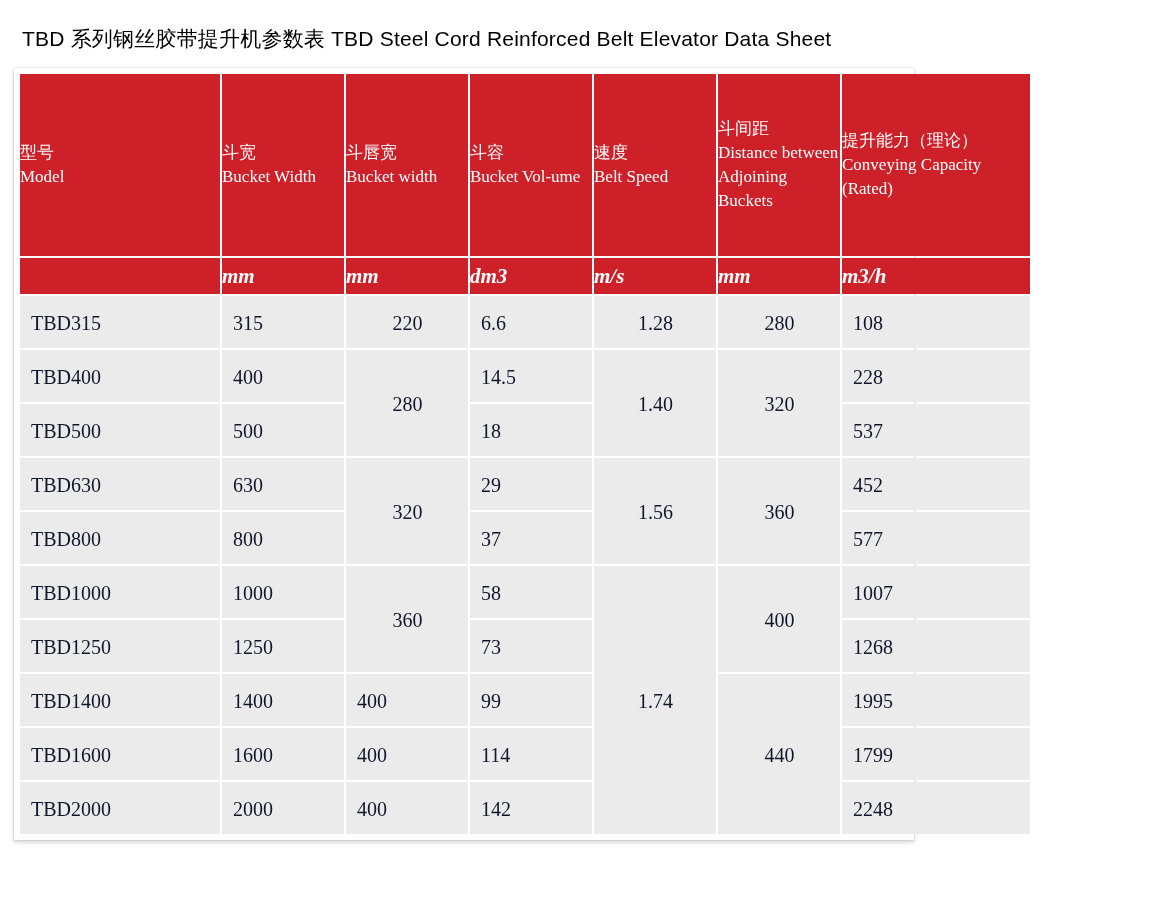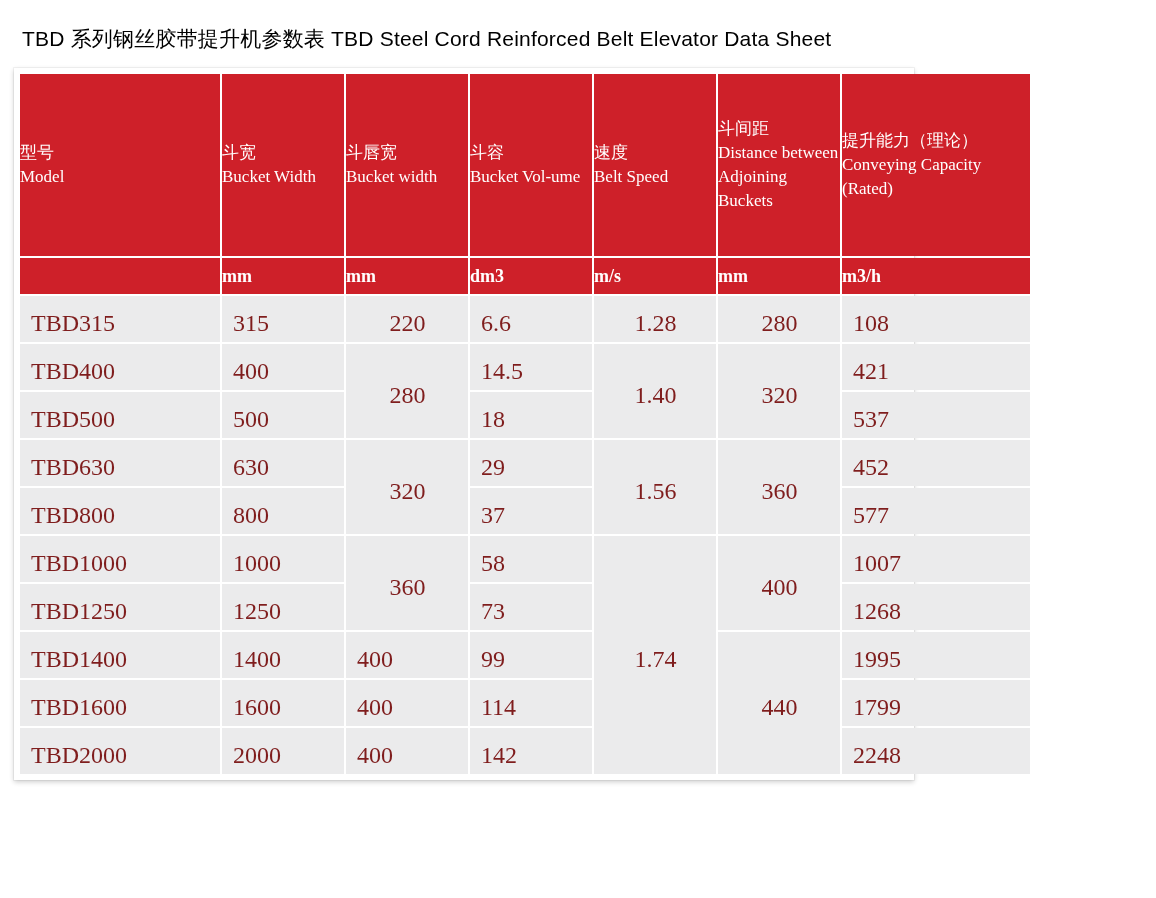--- a/index.html
+++ b/index.html
@@ -68,33 +68,34 @@
     font-size: 17px;
     font-weight: 400;
     line-height: 1.42;
     display: block;
   }
   .hd-main { height: 182px; }
   .hd-unit {
     background: #CE2029;
     color: #ffffff;
     font-family: "Liberation Serif", serif;
-    font-size: 18px;
+    font-size: 21px;
     padding: 9px 10px 9px 11px;
     height: 36px;
+    font-style: italic;
   }
   .hd-blank { background: #CE2029; }
 
   
   table.spec td.cell {
     background: #EBEBEC;
-    color: #7f1d1d;
+    color: #0f172a;
     font-family: "Liberation Serif", serif;
-    font-size: 24px;
-    padding: 8px 10px 0 11px;
+    font-size: 20px;
+    padding: 8px 10px 6px 11px;
     height: 38px;
   }
   td.cell.model { font-size: 17.5px; }
   td.cell.span { vertical-align: middle; text-align: center; }
 </style>
 </head>
 <body>
 
 <div class="page-title">TBD 系列钢丝胶带提升机参数表 TBD Steel Cord Reinforced Belt Elevator Data Sheet</div>
 
@@ -162,21 +163,21 @@
         <td class="cell">108</td>
       </tr>
 
       <tr>
         <td class="cell model">TBD400</td>
         <td class="cell">400</td>
         <td class="cell span" rowspan="2">280</td>
         <td class="cell">14.5</td>
         <td class="cell span" rowspan="2">1.40</td>
         <td class="cell span" rowspan="2">320</td>
-        <td class="cell">421</td>
+        <td class="cell">228</td>
       </tr>
 
       <tr>
         <td class="cell model">TBD500</td>
         <td class="cell">500</td>
         <td class="cell">18</td>
         <td class="cell">537</td>
       </tr>
 
       <tr>

